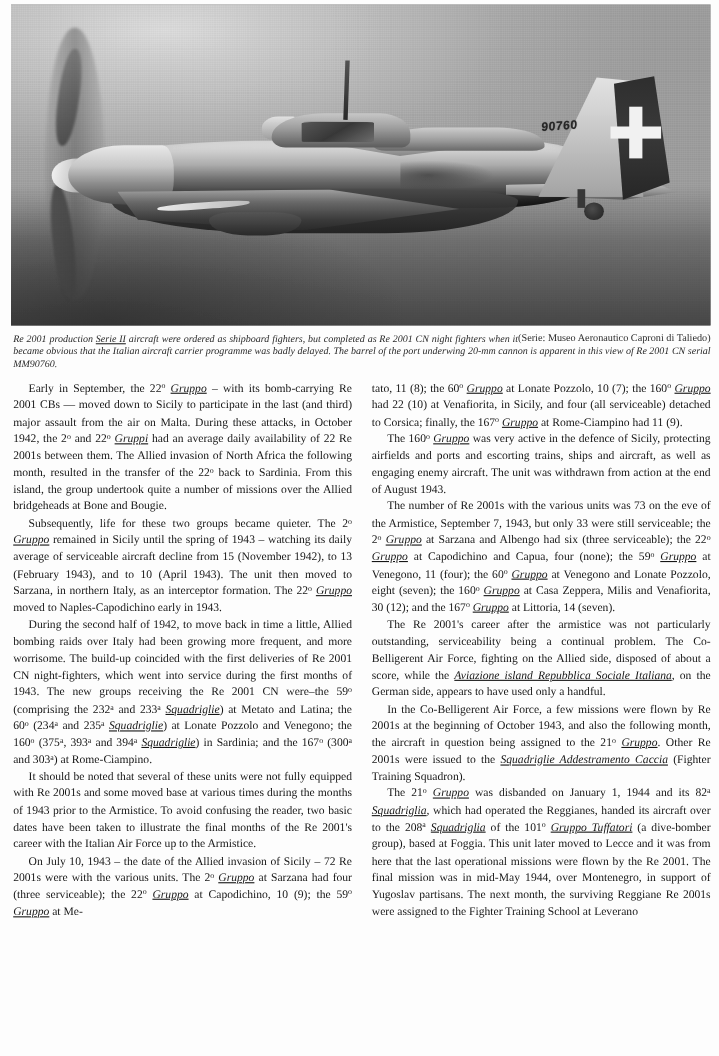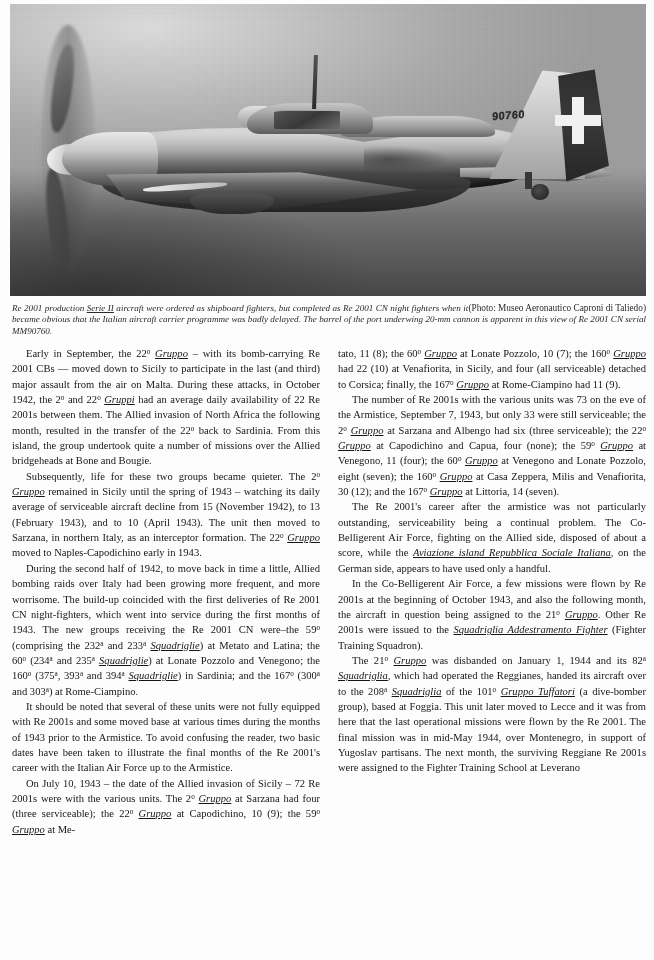--- a/index.html
+++ b/index.html
@@ -414,36 +414,37 @@
         <div class="tail-rudder"></div>
         <div class="tail-cross"></div>
         <div class="tail-serial">90760</div>
         <div class="tailwheel-leg"></div>
         <div class="tailwheel"></div>
       </div>
     </div>
   </div>
 
   <div class="caption">
-    <span class="caption-credit">(Photo: Museo Aeronautico Caproni di Taliedo)</span>
+    <span class="caption-credit">(Serie: Museo Aeronautico Caproni di Taliedo)</span>
     <span class="caption-body">Re 2001 production <i>Serie II</i> aircraft were ordered as shipboard fighters, but completed as Re 2001 CN night fighters when it became obvious that the Italian aircraft carrier programme was badly delayed. The barrel of the port underwing 20-mm cannon is apparent in this view of Re 2001 CN serial MM90760.</span>
   </div>
 
   <div class="columns">
 
     <div class="col">
       <p>Early in September, the 22<sup>o</sup> <i>Gruppo</i> – with its bomb-carrying Re 2001 CBs — moved down to Sicily to participate in the last (and third) major assault from the air on Malta. During these attacks, in October 1942, the 2<sup>o</sup> and 22<sup>o</sup> <i>Gruppi</i> had an average daily availability of 22 Re 2001s between them. The Allied invasion of North Africa the following month, resulted in the transfer of the 22<sup>o</sup> back to Sardinia. From this island, the group undertook quite a number of missions over the Allied bridgeheads at Bone and Bougie.</p>
       <p>Subsequently, life for these two groups became quieter. The 2<sup>o</sup> <i>Gruppo</i> remained in Sicily until the spring of 1943 – watching its daily average of serviceable aircraft decline from 15 (November 1942), to 13 (February 1943), and to 10 (April 1943). The unit then moved to Sarzana, in northern Italy, as an interceptor formation. The 22<sup>o</sup> <i>Gruppo</i> moved to Naples-Capodichino early in 1943.</p>
       <p>During the second half of 1942, to move back in time a little, Allied bombing raids over Italy had been growing more frequent, and more worrisome. The build-up coincided with the first deliveries of Re 2001 CN night-fighters, which went into service during the first months of 1943. The new groups receiving the Re 2001 CN were–the 59<sup>o</sup> (comprising the 232<sup>a</sup> and 233<sup>a</sup> <i>Squadriglie</i>) at Metato and Latina; the 60<sup>o</sup> (234<sup>a</sup> and 235<sup>a</sup> <i>Squadriglie</i>) at Lonate Pozzolo and Venegono; the 160<sup>o</sup> (375<sup>a</sup>, 393<sup>a</sup> and 394<sup>a</sup> <i>Squadriglie</i>) in Sardinia; and the 167<sup>o</sup> (300<sup>a</sup> and 303<sup>a</sup>) at Rome-Ciampino.</p>
       <p>It should be noted that several of these units were not fully equipped with Re 2001s and some moved base at various times during the months of 1943 prior to the Armistice. To avoid confusing the reader, two basic dates have been taken to illustrate the final months of the Re 2001's career with the Italian Air Force up to the Armistice.</p>
       <p>On July 10, 1943 – the date of the Allied invasion of Sicily – 72 Re 2001s were with the various units. The 2<sup>o</sup> <i>Gruppo</i> at Sarzana had four (three serviceable); the 22<sup>o</sup> <i>Gruppo</i> at Capodichino, 10 (9); the 59<sup>o</sup> <i>Gruppo</i> at Me-</p>
     </div>
 
     <div class="col">
       <p class="noindent">tato, 11 (8); the 60<sup>o</sup> <i>Gruppo</i> at Lonate Pozzolo, 10 (7); the 160<sup>o</sup> <i>Gruppo</i> had 22 (10) at Venafiorita, in Sicily, and four (all serviceable) detached to Corsica; finally, the 167<sup>o</sup> <i>Gruppo</i> at Rome-Ciampino had 11 (9).</p>
+      <p>The 160<sup>o</sup> <i>Gruppo</i> was very active in the defence of Sicily, protecting airfields and ports and escorting trains, ships and aircraft, as well as engaging enemy aircraft. The unit was withdrawn from action at the end of August 1943.</p>
       <p>The number of Re 2001s with the various units was 73 on the eve of the Armistice, September 7, 1943, but only 33 were still serviceable; the 2<sup>o</sup> <i>Gruppo</i> at Sarzana and Albengo had six (three serviceable); the 22<sup>o</sup> <i>Gruppo</i> at Capodichino and Capua, four (none); the 59<sup>o</sup> <i>Gruppo</i> at Venegono, 11 (four); the 60<sup>o</sup> <i>Gruppo</i> at Venegono and Lonate Pozzolo, eight (seven); the 160<sup>o</sup> <i>Gruppo</i> at Casa Zeppera, Milis and Venafiorita, 30 (12); and the 167<sup>o</sup> <i>Gruppo</i> at Littoria, 14 (seven).</p>
       <p>The Re 2001's career after the armistice was not particularly outstanding, serviceability being a continual problem. The Co-Belligerent Air Force, fighting on the Allied side, disposed of about a score, while the <i>Aviazione island Repubblica Sociale Italiana</i>, on the German side, appears to have used only a handful.</p>
-      <p>In the Co-Belligerent Air Force, a few missions were flown by Re 2001s at the beginning of October 1943, and also the following month, the aircraft in question being assigned to the 21<sup>o</sup> <i>Gruppo</i>. Other Re 2001s were issued to the <i>Squadriglia Addestramento Fighter</i> (Fighter Training Squadron).</p>
+      <p>In the Co-Belligerent Air Force, a few missions were flown by Re 2001s at the beginning of October 1943, and also the following month, the aircraft in question being assigned to the 21<sup>o</sup> <i>Gruppo</i>. Other Re 2001s were issued to the <i>Squadriglie Addestramento Caccia</i> (Fighter Training Squadron).</p>
       <p>The 21<sup>o</sup> <i>Gruppo</i> was disbanded on January 1, 1944 and its 82<sup>a</sup> <i>Squadriglia</i>, which had operated the Reggianes, handed its aircraft over to the 208<sup>a</sup> <i>Squadriglia</i> of the 101<sup>o</sup> <i>Gruppo Tuffatori</i> (a dive-bomber group), based at Foggia. This unit later moved to Lecce and it was from here that the last operational missions were flown by the Re 2001. The final mission was in mid-May 1944, over Montenegro, in support of Yugoslav partisans. The next month, the surviving Reggiane Re 2001s were assigned to the Fighter Training School at Leverano</p>
     </div>
 
   </div>
 </div>
 
 </body></html>

